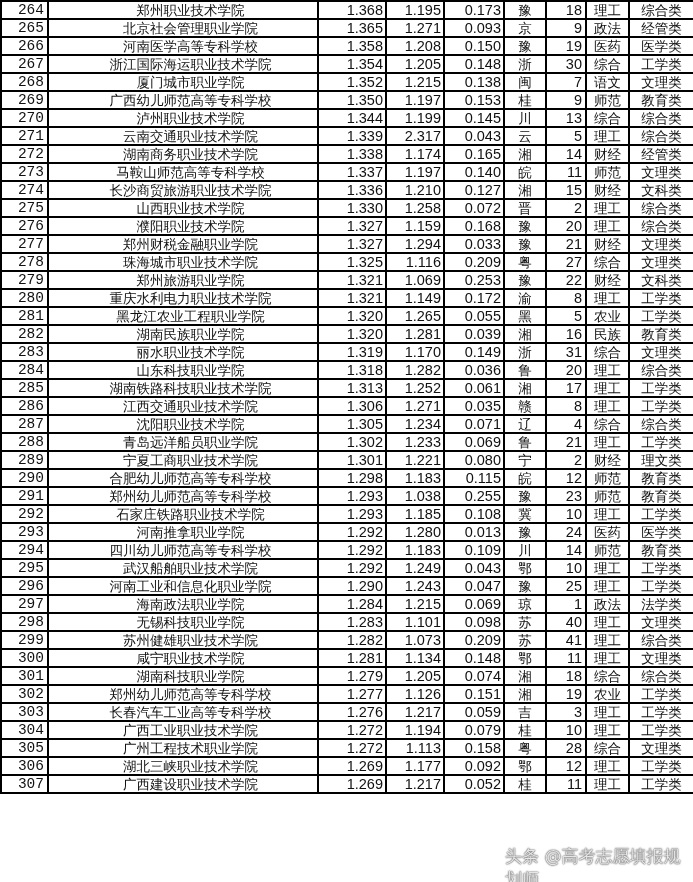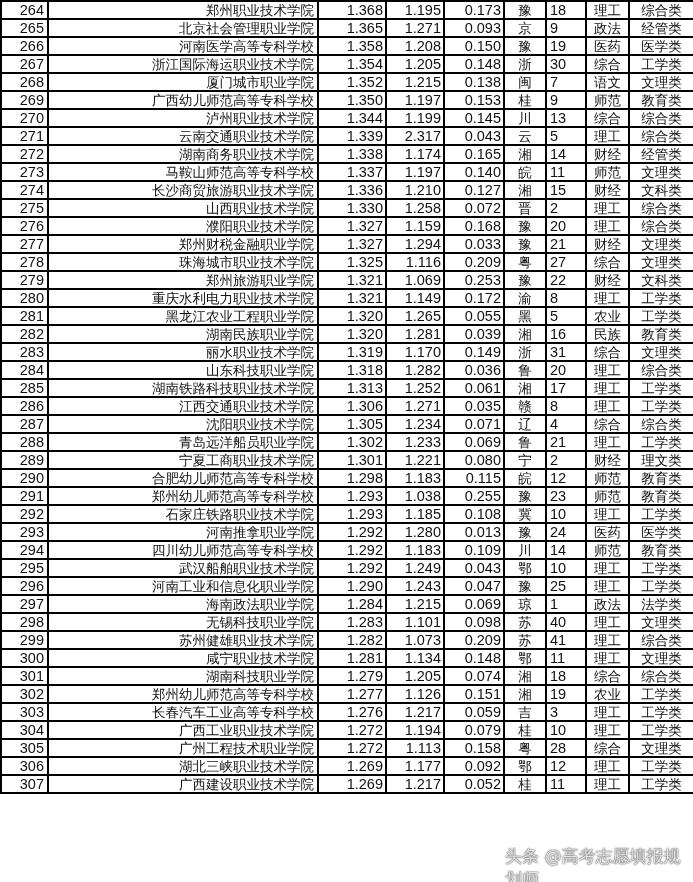--- a/index.html
+++ b/index.html
@@ -1,23 +1,23 @@
 <!DOCTYPE html>
 <html><head>
 <meta charset="utf-8">
 <style>
   html, body { margin:0; padding:0; background:#ffffff; }
   body { width:693px; height:882px; overflow:hidden; position:relative; font-family:"DejaVu Sans","Liberation Sans",sans-serif; }
   table { border-collapse:collapse; table-layout:fixed; width:693px; position:absolute; left:0; top:0; }
   td { border:2px solid #000; height:16px; padding:0 3px; font-size:13.5px; line-height:16px; white-space:nowrap; overflow:hidden; color:#111; }
-  td.rank { text-align:right; font-family:Liberation Sans, sans-serif; font-size:14.5px; }
-  td.name { text-align:right; padding-left:18px; }
+  td.rank { text-align:right; font-family:Liberation Mono, monospace; font-size:14.5px; }
+  td.name { text-align:center; padding-left:18px; }
   td.num { text-align:right; font-family:"Liberation Sans",sans-serif; font-size:14.5px; padding-right:2px; }
   td.ctr { text-align:center; }
-  td.ctrn { text-align:left; font-family:"Liberation Sans",sans-serif; font-size:14.5px; }
+  td.ctrn { text-align:right; font-family:"Liberation Sans",sans-serif; font-size:14.5px; }
   .watermark { position:absolute; left:462px; top:845px; color:rgba(255,255,255,0.85); font-size:17px; text-shadow:0 0 2px #555, 0 0 1px #333; font-family:"DejaVu Sans",sans-serif; pointer-events:none;margin-left:43px; }
 </style>
 </head>
 <body>
 
 <table>
   <colgroup>
     <col style="width:47px">
       <col style="width:270px">
       <col style="width:68px">

